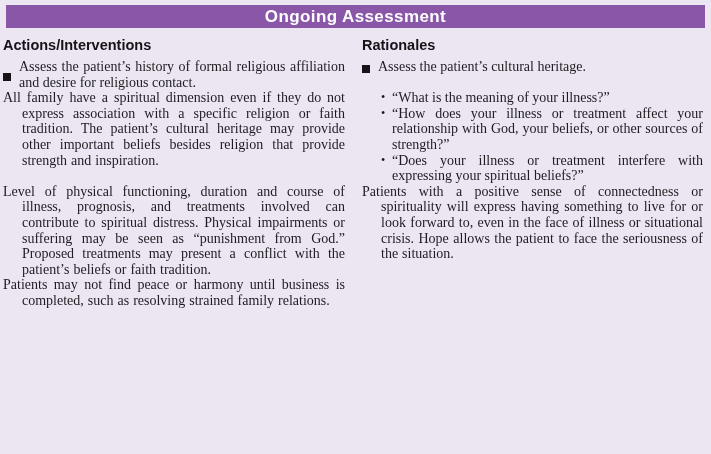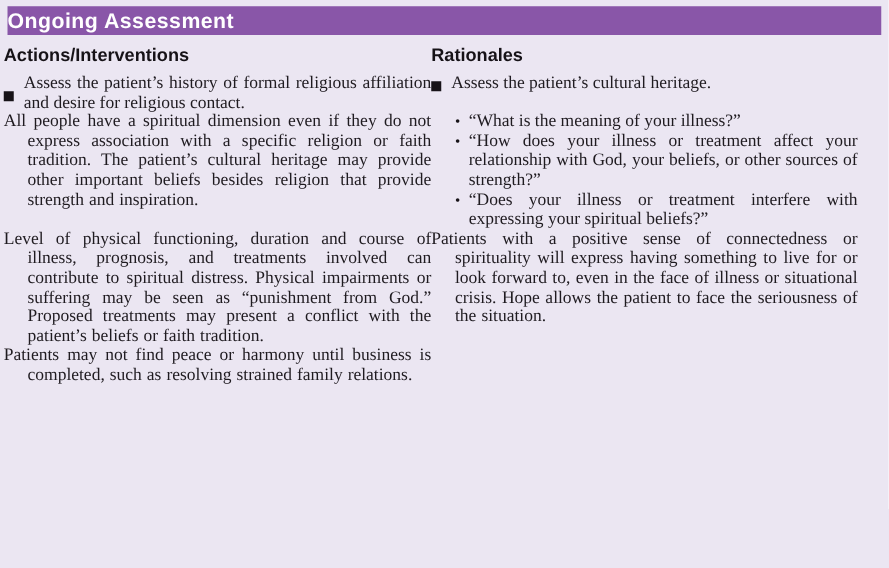--- a/index.html
+++ b/index.html
@@ -16,25 +16,26 @@
   }
   .title-bar{
     margin:5px 6px 0 6px;
     height:23px;
     background:#8956A8;
     color:#ffffff;
     font-family:"Liberation Sans", sans-serif;
     font-weight:bold;
     font-size:17px;
     letter-spacing:0.4px;
-    display:flex;align-items:center;justify-content:flex-start;
+    display:flex;align-items:center;justify-content:center;
   }
   .grid{
     display:grid;
     grid-template-columns:342px 341px;
+    column-gap:17px;
     padding:9px 8px 0 3px;
   }
   .col-head{
     font-family:"Liberation Sans", sans-serif;
     font-weight:bold;
     font-size:14.5px;
     line-height:16px;
     padding-bottom:6px;
     color:#161217;
   }
@@ -92,21 +93,21 @@
       </div>
     </div>
 
     <div class="cell">
       <div class="action">
         <span class="sq"></span>
         <div class="action-text">Assess the patient’s cultural heritage.</div>
       </div>
     </div>
     <div class="cell">
-      <p class="rationale">All people have a spiritual dimension even if they do not express association with a specific religion or faith tradition. The patient’s cultural heritage may provide other important beliefs besides religion that provide strength and inspiration.</p>
+      <p class="rationale">All family have a spiritual dimension even if they do not express association with a specific religion or faith tradition. The patient’s cultural heritage may provide other important beliefs besides religion that provide strength and inspiration.</p>
     </div>
 
     <div class="cell">
       <div class="subs">
         <div class="subq">
           <span class="dot">•</span>
           <div class="q">“What is the meaning of your illness?”</div>
         </div>
         <div class="subq">
           <span class="dot">•</span>

